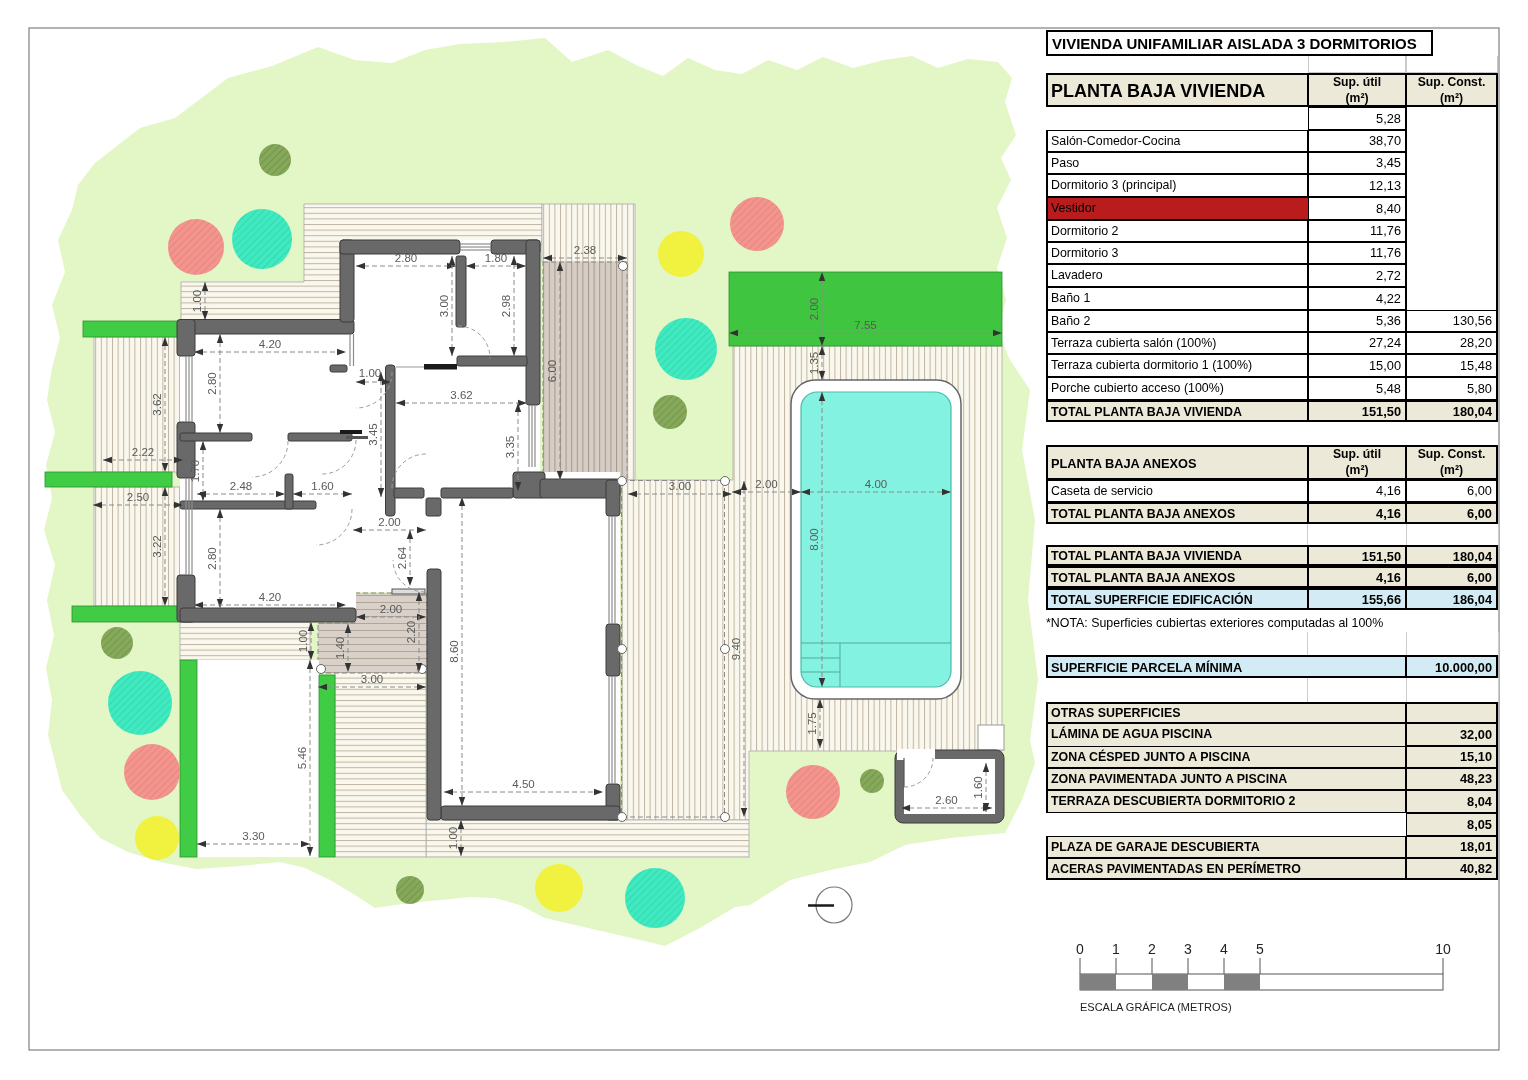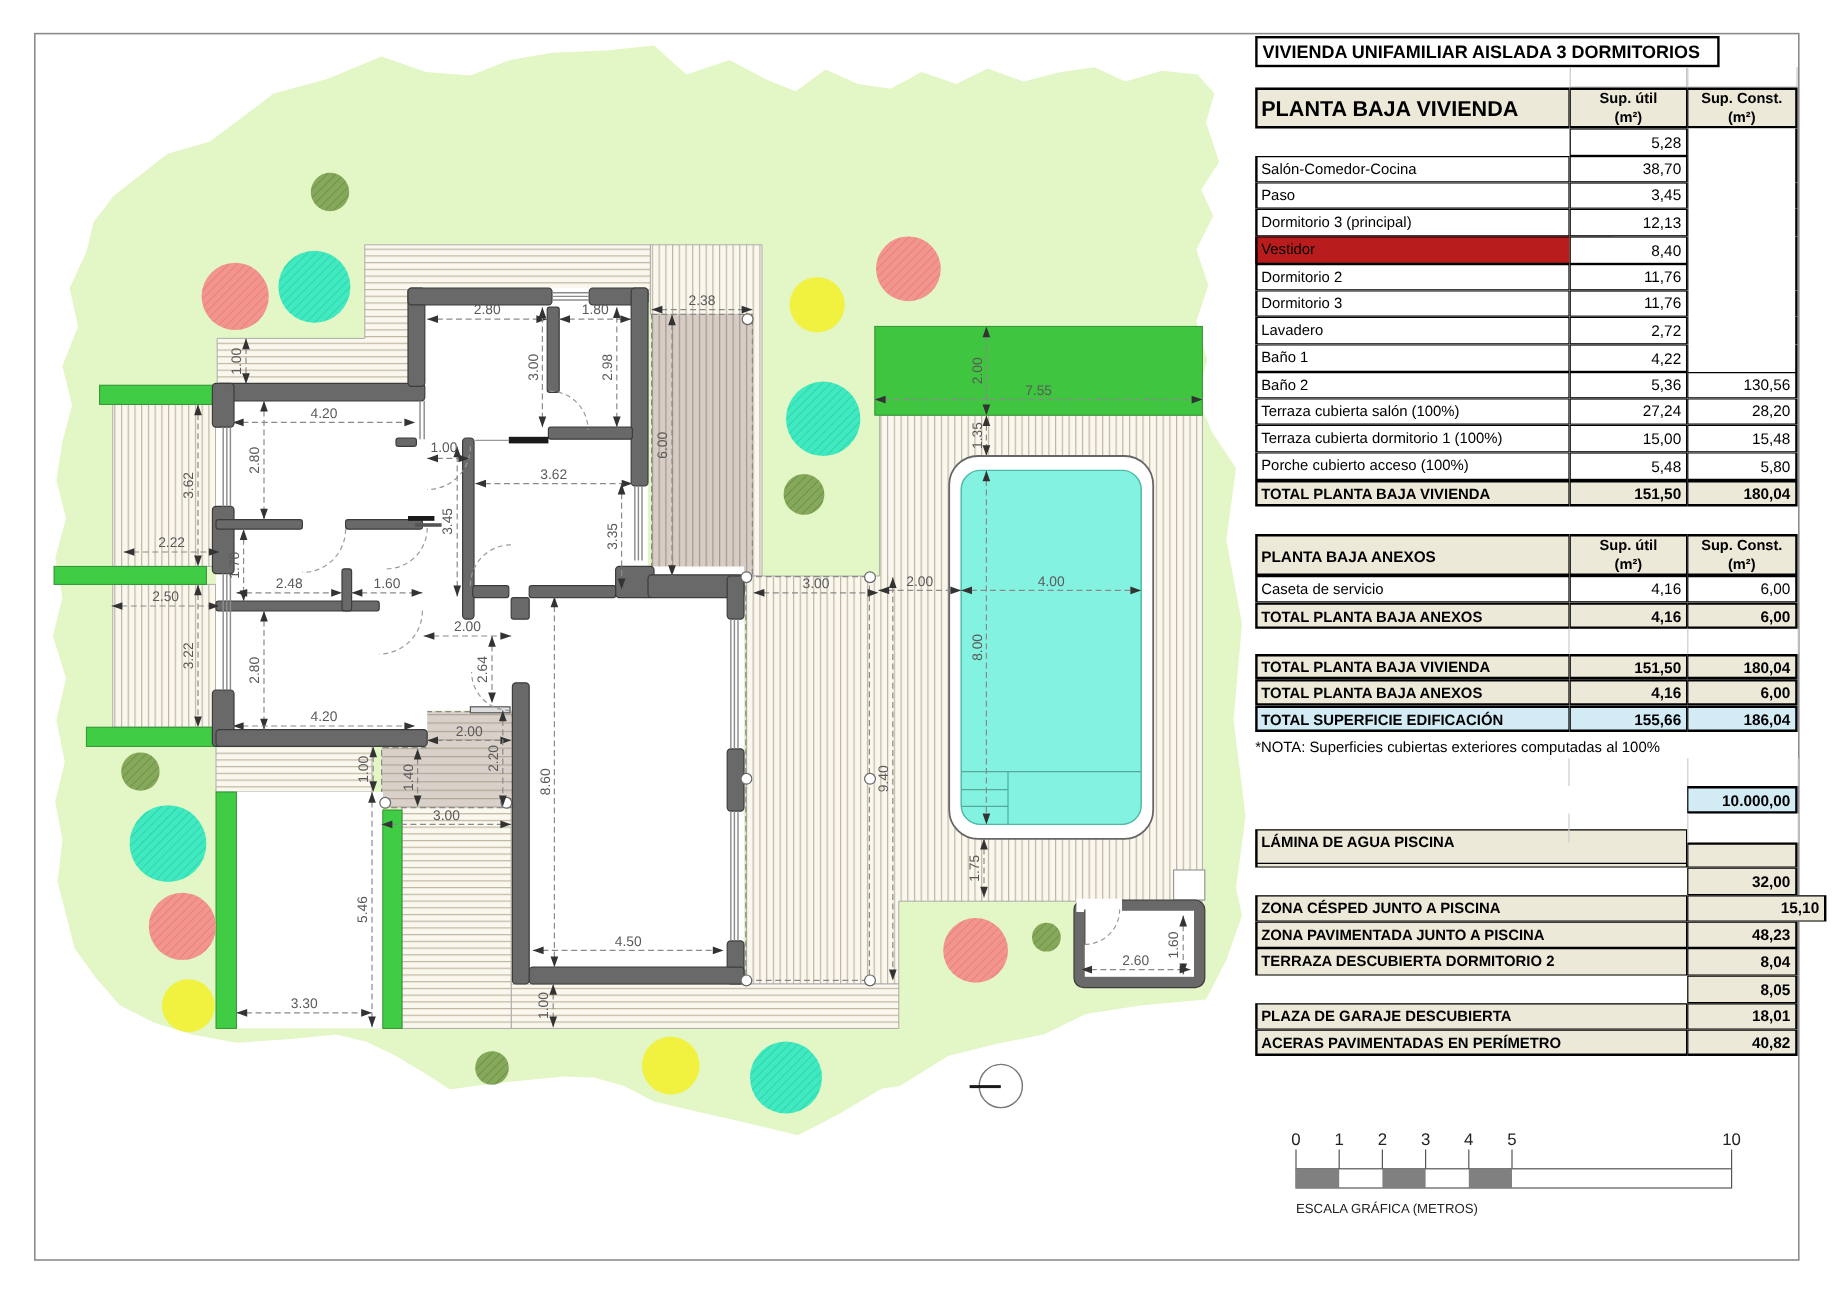--- a/index.html
+++ b/index.html
@@ -537,27 +537,28 @@
     <div class="cell" style="left:1046px;top:545px;width:262px;height:21px;background:#ece9d8;border-style:solid;border-color:#000;border-width:2px 1px 2px 2px;font-weight:bold;font-size:12.4px;padding-left:3px;text-align:left;line-height:19px;">TOTAL PLANTA BAJA VIVIENDA</div>
     <div class="cell" style="left:1308px;top:545px;width:98px;height:21px;background:#ece9d8;border-style:solid;border-color:#000;border-width:2px 1px 2px 1px;font-weight:bold;font-size:12.8px;padding-right:4px;text-align:right;line-height:19px;">151,50</div>
     <div class="cell" style="left:1406px;top:545px;width:92px;height:21px;background:#ece9d8;border-style:solid;border-color:#000;border-width:2px 2px 2px 1px;font-weight:bold;font-size:12.8px;padding-right:4px;text-align:right;line-height:19px;">180,04</div>
     <div class="cell" style="left:1046px;top:566px;width:262px;height:22px;background:#ece9d8;border-style:solid;border-color:#000;border-width:2px 1px 2px 2px;font-weight:bold;font-size:12.4px;padding-left:3px;text-align:left;line-height:20px;">TOTAL PLANTA BAJA ANEXOS</div>
     <div class="cell" style="left:1308px;top:566px;width:98px;height:22px;background:#ece9d8;border-style:solid;border-color:#000;border-width:2px 1px 2px 1px;font-weight:bold;font-size:12.8px;padding-right:4px;text-align:right;line-height:20px;">4,16</div>
     <div class="cell" style="left:1406px;top:566px;width:92px;height:22px;background:#ece9d8;border-style:solid;border-color:#000;border-width:2px 2px 2px 1px;font-weight:bold;font-size:12.8px;padding-right:4px;text-align:right;line-height:20px;">6,00</div>
     <div class="cell" style="left:1046px;top:588px;width:262px;height:22px;background:#d2ebf5;border-style:solid;border-color:#000;border-width:2px 1px 2px 2px;font-weight:bold;font-size:12.4px;padding-left:3px;text-align:left;line-height:20px;">TOTAL SUPERFICIE EDIFICACIÓN</div>
     <div class="cell" style="left:1308px;top:588px;width:98px;height:22px;background:#d2ebf5;border-style:solid;border-color:#000;border-width:2px 1px 2px 1px;font-weight:bold;font-size:12.8px;padding-right:4px;text-align:right;line-height:20px;">155,66</div>
     <div class="cell" style="left:1406px;top:588px;width:92px;height:22px;background:#d2ebf5;border-style:solid;border-color:#000;border-width:2px 2px 2px 1px;font-weight:bold;font-size:12.8px;padding-right:4px;text-align:right;line-height:20px;">186,04</div>
     <div class="cell" style="left:1046px;top:616px;width:450px;height:16px;font-size:12.4px;border:none;">*NOTA: Superficies cubiertas exteriores computadas al 100%</div>
+    <div class="cell" style="left:1046px;top:655px;width:360px;height:23px;background:#d2ebf5;border-style:solid;border-color:#000;border-width:2px 1px 2px 2px;font-weight:bold;font-size:12.8px;padding-left:3px;text-align:left;line-height:21px;">SUPERFICIE PARCELA MÍNIMA</div>
     <div class="cell" style="left:1406px;top:655px;width:92px;height:23px;background:#d2ebf5;border-style:solid;border-color:#000;border-width:2px 2px 2px 1px;font-weight:bold;font-size:12.8px;padding-right:4px;text-align:right;line-height:21px;">10.000,00</div>
     <div class="cell" style="left:1046px;top:702px;width:360px;height:21px;background:#ece9d8;border-style:solid;border-color:#000;border-width:2px 1px 1px 2px;font-weight:bold;font-size:12.4px;padding-left:3px;text-align:left;line-height:19px;">OTRAS SUPERFICIES</div>
     <div class="cell" style="left:1406px;top:702px;width:92px;height:21px;background:#ece9d8;border-style:solid;border-color:#000;border-width:2px 2px 1px 1px;font-weight:bold;font-size:12.8px;padding-right:4px;text-align:right;line-height:19px;"></div>
-    <div class="cell" style="left:1046px;top:691px;width:360px;height:29px;background:#ece9d8;border-style:solid;border-color:#000;border-width:1px 1px 1px 2px;font-weight:bold;font-size:12.4px;padding-left:3px;text-align:left;line-height:21px;">LÁMINA DE AGUA PISCINA</div>
+    <div class="cell" style="left:1046px;top:723px;width:360px;height:40px;background:#ece9d8;border-style:solid;border-color:#000;border-width:1px 1px 1px 2px;font-weight:bold;font-size:12.4px;padding-left:3px;text-align:left;line-height:21px;">LÁMINA DE AGUA PISCINA</div>
     <div class="cell" style="left:1406px;top:723px;width:92px;height:23px;background:#ece9d8;border-style:solid;border-color:#000;border-width:1px 2px 1px 1px;font-weight:bold;font-size:12.8px;padding-right:4px;text-align:right;line-height:21px;">32,00</div>
     <div class="cell" style="left:1046px;top:746px;width:360px;height:22px;background:#ece9d8;border-style:solid;border-color:#000;border-width:1px 1px 1px 2px;font-weight:bold;font-size:12.4px;padding-left:3px;text-align:left;line-height:20px;">ZONA CÉSPED JUNTO A PISCINA</div>
-    <div class="cell" style="left:1406px;top:746px;width:116px;height:22px;background:#ece9d8;border-style:solid;border-color:#000;border-width:1px 2px 1px 1px;font-weight:bold;font-size:12.8px;padding-right:4px;text-align:right;line-height:20px;">15,10</div>
+    <div class="cell" style="left:1406px;top:746px;width:92px;height:22px;background:#ece9d8;border-style:solid;border-color:#000;border-width:1px 2px 1px 1px;font-weight:bold;font-size:12.8px;padding-right:4px;text-align:right;line-height:20px;">15,10</div>
     <div class="cell" style="left:1046px;top:768px;width:360px;height:22px;background:#ece9d8;border-style:solid;border-color:#000;border-width:1px 1px 1px 2px;font-weight:bold;font-size:12.4px;padding-left:3px;text-align:left;line-height:20px;">ZONA PAVIMENTADA JUNTO A PISCINA</div>
     <div class="cell" style="left:1406px;top:768px;width:92px;height:22px;background:#ece9d8;border-style:solid;border-color:#000;border-width:1px 2px 1px 1px;font-weight:bold;font-size:12.8px;padding-right:4px;text-align:right;line-height:20px;">48,23</div>
     <div class="cell" style="left:1046px;top:790px;width:360px;height:23px;background:#ece9d8;border-style:solid;border-color:#000;border-width:1px 1px 1px 2px;font-weight:bold;font-size:12.4px;padding-left:3px;text-align:left;line-height:21px;">TERRAZA DESCUBIERTA DORMITORIO 2</div>
     <div class="cell" style="left:1406px;top:790px;width:92px;height:23px;background:#ece9d8;border-style:solid;border-color:#000;border-width:1px 2px 1px 1px;font-weight:bold;font-size:12.8px;padding-right:4px;text-align:right;line-height:21px;">8,04</div>
     <div class="cell" style="left:1406px;top:813px;width:92px;height:23px;background:#ece9d8;border-style:solid;border-color:#000;border-width:1px 2px 1px 1px;font-weight:bold;font-size:12.8px;padding-right:4px;text-align:right;line-height:21px;">8,05</div>
     <div class="cell" style="left:1046px;top:836px;width:360px;height:22px;background:#ece9d8;border-style:solid;border-color:#000;border-width:1px 1px 1px 2px;font-weight:bold;font-size:12.4px;padding-left:3px;text-align:left;line-height:20px;">PLAZA DE GARAJE DESCUBIERTA</div>
     <div class="cell" style="left:1406px;top:836px;width:92px;height:22px;background:#ece9d8;border-style:solid;border-color:#000;border-width:1px 2px 1px 1px;font-weight:bold;font-size:12.8px;padding-right:4px;text-align:right;line-height:20px;">18,01</div>
     <div class="cell" style="left:1046px;top:858px;width:360px;height:22px;background:#ece9d8;border-style:solid;border-color:#000;border-width:1px 1px 2px 2px;font-weight:bold;font-size:12.4px;padding-left:3px;text-align:left;line-height:20px;">ACERAS PAVIMENTADAS EN PERÍMETRO</div>
     <div class="cell" style="left:1406px;top:858px;width:92px;height:22px;background:#ece9d8;border-style:solid;border-color:#000;border-width:1px 2px 2px 1px;font-weight:bold;font-size:12.8px;padding-right:4px;text-align:right;line-height:20px;">40,82</div>
     <div style="position:absolute;left:1306.5px;top:524px;width:1px;height:21px;background:#ccc;"></div>

